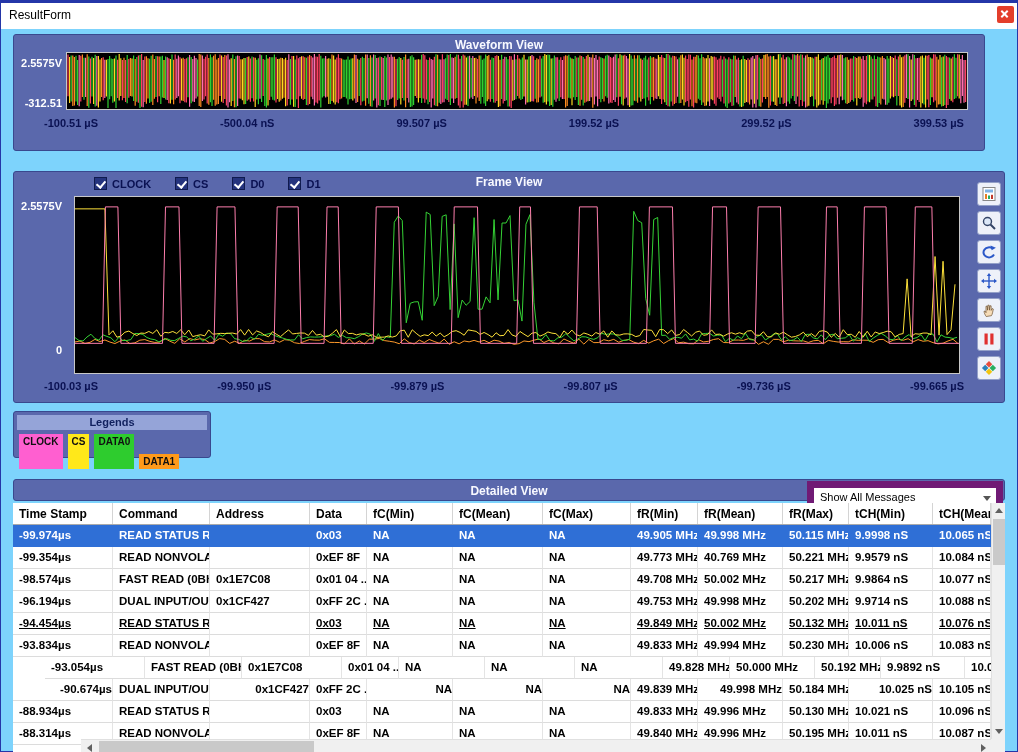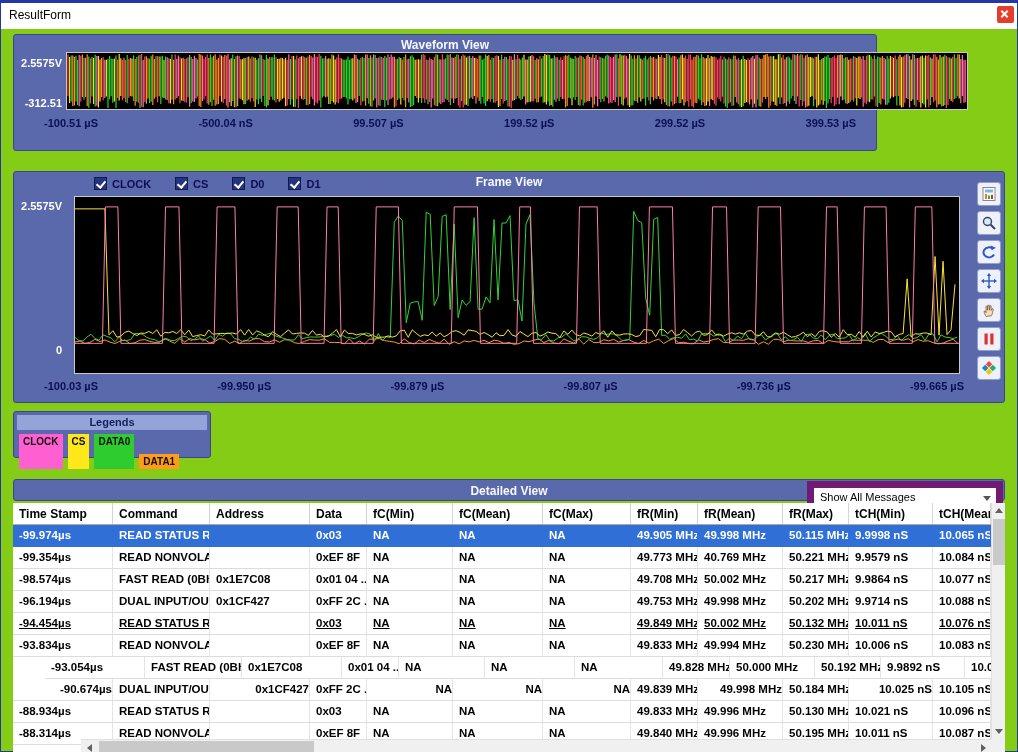--- a/index.html
+++ b/index.html
@@ -1,35 +1,35 @@
 <!DOCTYPE html>
 <html><head>
 <meta charset="utf-8">
 <style>
 *{box-sizing:border-box;margin:0;padding:0}
 html,body{width:1018px;height:752px}
 body{font-family:"Liberation Sans",sans-serif;background:#fff;position:relative;overflow:hidden}
-.window{position:absolute;inset:0;background:#84cc16;border:1px solid #2436a8;border-top:3px solid #2436a8}
+.window{position:absolute;inset:0;background:#7dd3fc;border:1px solid #2436a8;border-top:3px solid #2436a8}
 
 .titlebar{position:absolute;top:0;left:0;right:0;height:26px;background:#fff}
 .title{position:absolute;left:8px;top:5px;font-size:12px;color:#000}
 .close-btn{position:absolute;top:3px;right:3px;width:17px;height:17px;background:#e33e2b;border-radius:2px}
 .close-btn::before,.close-btn::after{content:"";position:absolute;left:3px;top:7px;width:9px;height:2px;background:#fff}
 .close-btn::before{transform:rotate(45deg)}
 .close-btn::after{transform:rotate(-45deg)}
 
 .panel{position:absolute;background:#5a68ac;border:1px solid #39488e;border-radius:3px}
 .panel-title{position:absolute;top:3px;left:0;right:0;text-align:center;color:#f8f9ff;font-weight:bold;font-size:12px}
 .plot{position:absolute;background:#000;border:1px solid #c8c8c8;overflow:hidden}
 .plot svg{display:block;width:100%;height:100%}
 .ylab{position:absolute;color:#fff;font-size:11px;font-weight:bold;width:46px;text-align:right;white-space:nowrap}
 .x-axis{position:absolute;display:flex;justify-content:space-between;font-size:11px;font-weight:bold;color:#0a1152}
 .x-axis span{white-space:nowrap}
 
-#wavePanel{top:31px;left:12px;width:864px;height:117px}
+#wavePanel{top:31px;left:12px;width:972px;height:117px}
 #wavePlot{left:52px;top:17px;width:902px;height:58px}
 #waveAxis{left:30px;right:20px;top:82px}
 
 #framePanel{top:168px;left:12px;width:992px;height:232px}
 #framePlot{left:60px;top:24px;width:886px;height:178px}
 #frameAxis{left:30px;right:40px;top:208px}
 .cb-row{position:absolute;left:80px;top:5px;display:flex;gap:24px;align-items:center;z-index:2}
 .cb-item{display:flex;align-items:center;gap:5px;font-size:11px;font-weight:bold;color:#0a1152}
 .cb-box{width:13px;height:13px;background:#25347e;border:1px solid #101b4e;position:relative;display:inline-block}
 .cb-box::after{content:"";position:absolute;left:3px;top:1px;width:4px;height:7px;border:solid #fff;border-width:0 2px 2px 0;transform:rotate(40deg)}

